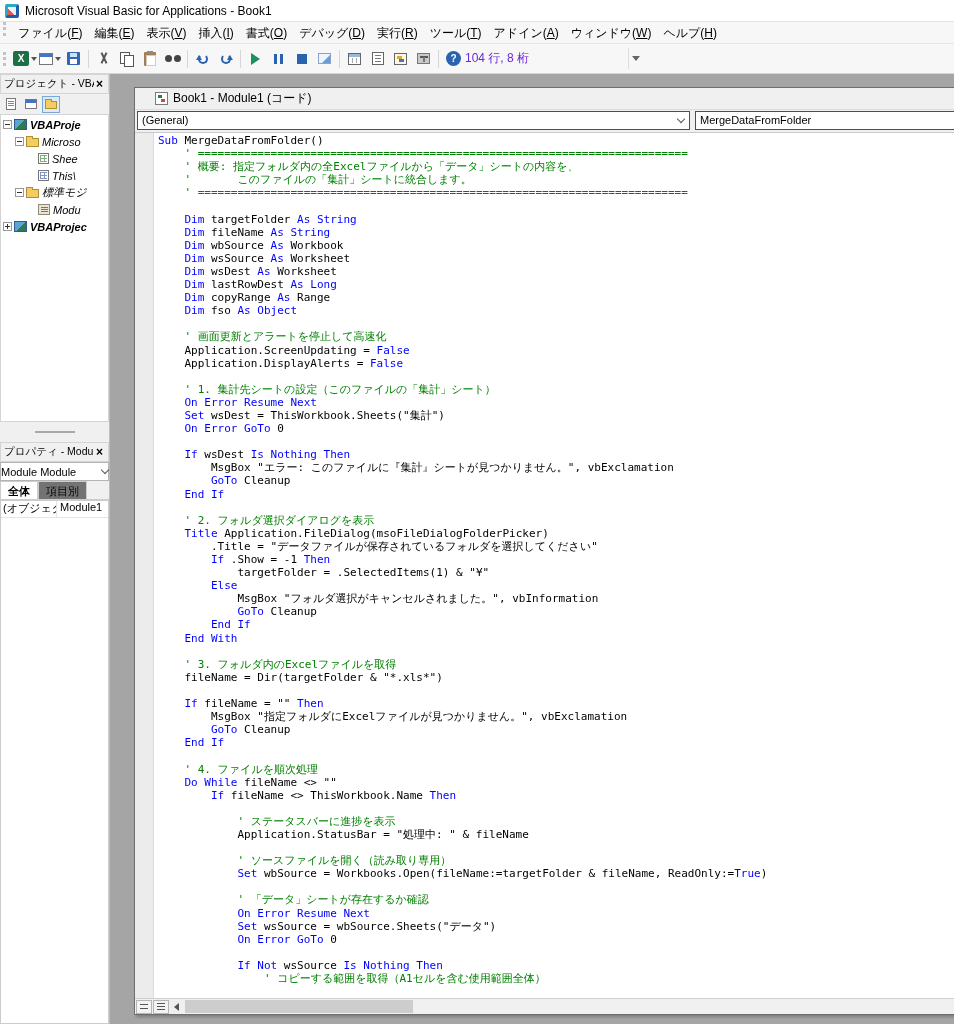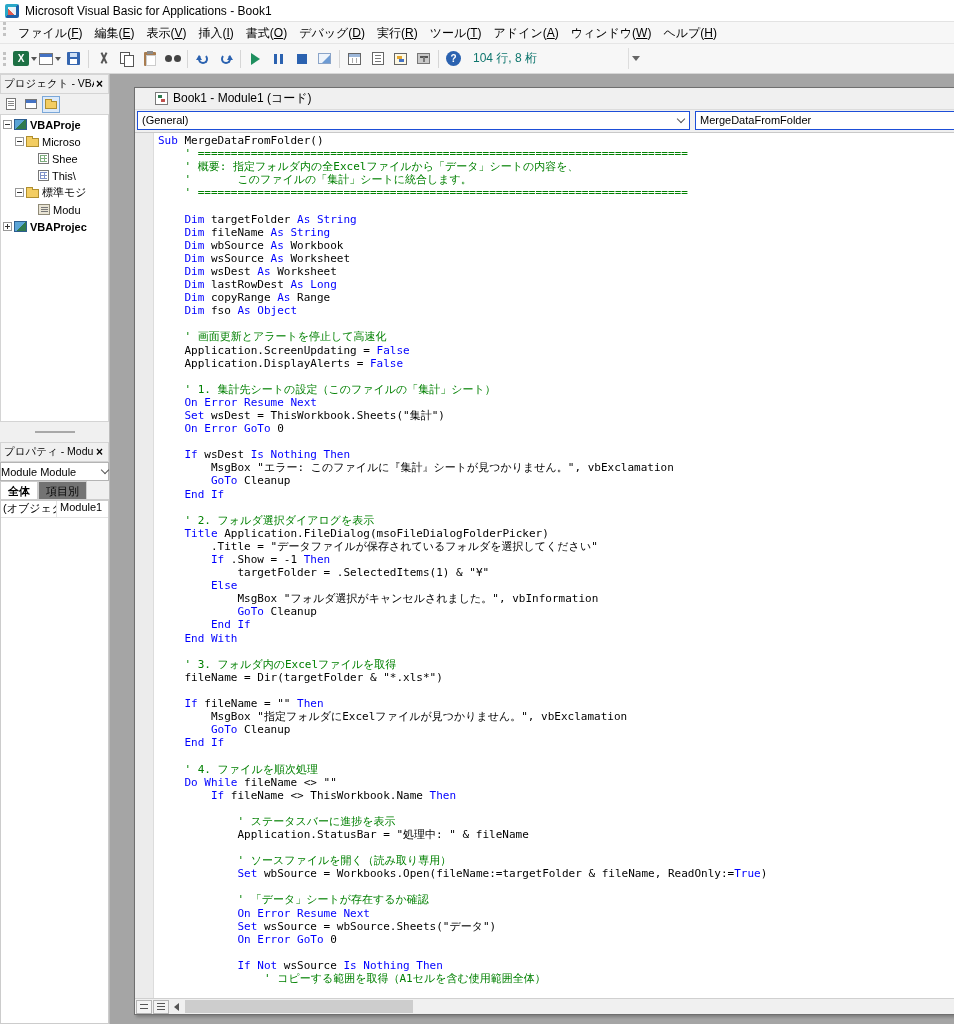--- a/index.html
+++ b/index.html
@@ -21,21 +21,21 @@
   .menu-items{display:flex;height:100%;}
   .menu-item{font-size:12px;line-height:22px;padding:0 6px;white-space:nowrap;cursor:default;}
   .akey{text-decoration:underline;text-underline-offset:1px;}
 
   
   .toolbar{height:30px;background:#f7f7f7;display:flex;align-items:center;border-bottom:1px solid #d6d6d6;position:relative;}
   .tb-items{display:flex;align-items:center;height:100%;}
   .tb-btn{height:24px;min-width:21px;display:flex;align-items:center;justify-content:center;margin:0 1px;border-radius:2px;}
   .tb-sep{width:1px;height:18px;background:#d6d6d6;margin:0 3px;flex:none;}
   .dd-arrow{width:0;height:0;border-left:3px solid transparent;border-right:3px solid transparent;border-top:4px solid #555;margin-left:2px;}
-  .pos-text{font-size:12px;margin-left:8px;white-space:nowrap;color:#0f766e;}
+  .pos-text{font-size:12px;margin-left:0;white-space:nowrap;color:#6d28d9;}
   .tb-overflow{position:absolute;left:628px;top:4px;bottom:4px;width:14px;display:flex;align-items:center;justify-content:center;border-left:1px solid #dddddd;}
   .ovf-arrow{width:0;height:0;border-left:4px solid transparent;border-right:4px solid transparent;border-top:5px solid #666;}
 
   
   .ic{display:inline-block;position:relative;flex:none;}
   .ic-view-excel{width:16px;height:15px;background:#1d7044;border-radius:2px;}
   .ic-view-excel::after{content:"X";position:absolute;inset:0;color:#fff;font:bold 10px/15px "Liberation Sans",sans-serif;text-align:center;}
   .ic-insert-userform{width:14px;height:12px;background:#fff;border:1px solid #777;}
   .ic-insert-userform::before{content:"";position:absolute;top:0;left:0;right:0;height:3px;background:#4472c4;}
   .ic-save{width:13px;height:13px;background:#3566b0;border-radius:1px;}
@@ -93,21 +93,21 @@
   .pt-btn{width:18px;height:17px;border:1px solid transparent;display:flex;align-items:center;justify-content:center;}
   .pt-btn.pressed{border-color:#7aa7d8;background:#dceafa;}
   .pt{display:inline-block;position:relative;}
   .pt-view-code{width:10px;height:12px;background:#fff;border:1px solid #777;}
   .pt-view-code::before{content:"";position:absolute;left:1px;right:1px;top:2px;height:1px;background:#888;box-shadow:0 2px 0 #888,0 4px 0 #888;}
   .pt-view-object{width:12px;height:10px;background:#fff;border:1px solid #777;}
   .pt-view-object::before{content:"";position:absolute;top:0;left:0;right:0;height:3px;background:#4472c4;}
   .pt-toggle-folders{width:12px;height:8px;background:#f3cd62;border:1px solid #b08f2f;margin-top:2px;}
   .pt-toggle-folders::before{content:"";position:absolute;top:-3px;left:-1px;width:5px;height:2px;background:#f3cd62;border:1px solid #b08f2f;border-bottom:none;}
 
-  .tree{flex:1;background:#fff;border:1px solid #d4d4d4;overflow:hidden;padding-top:1px;}
+  .tree{flex:1;background:#fff;border:1px solid #d4d4d4;overflow:hidden;padding-top:1px;font-style:italic;}
   .tree-row{display:flex;align-items:center;height:17px;font-size:11px;white-space:nowrap;overflow:hidden;cursor:default;}
   .tree-row.bold .tree-label{font-weight:bold;}
   .exp{width:9px;height:9px;display:inline-block;position:relative;margin-right:2px;flex:none;}
   .exp.minus,.exp.plus{border:1px solid #999;background:#fff;}
   .exp.minus::before,.exp.plus::before{content:"";position:absolute;left:1px;right:1px;top:3px;height:1px;background:#333;}
   .exp.plus::after{content:"";position:absolute;top:1px;bottom:1px;left:3px;width:1px;background:#333;}
   .ti{width:13px;height:11px;flex:none;margin-right:3px;position:relative;display:inline-block;}
   .ti-project{background:linear-gradient(135deg,#5aa4d6 0 50%,#2f7a4e 50% 100%);border:1px solid #2d5d8f;}
   .ti-folder{height:9px;background:#f3cd62;border:1px solid #b08f2f;margin-top:2px;}
   .ti-folder::before{content:"";position:absolute;top:-3px;left:-1px;width:5px;height:2px;background:#f3cd62;border:1px solid #b08f2f;border-bottom:none;}

